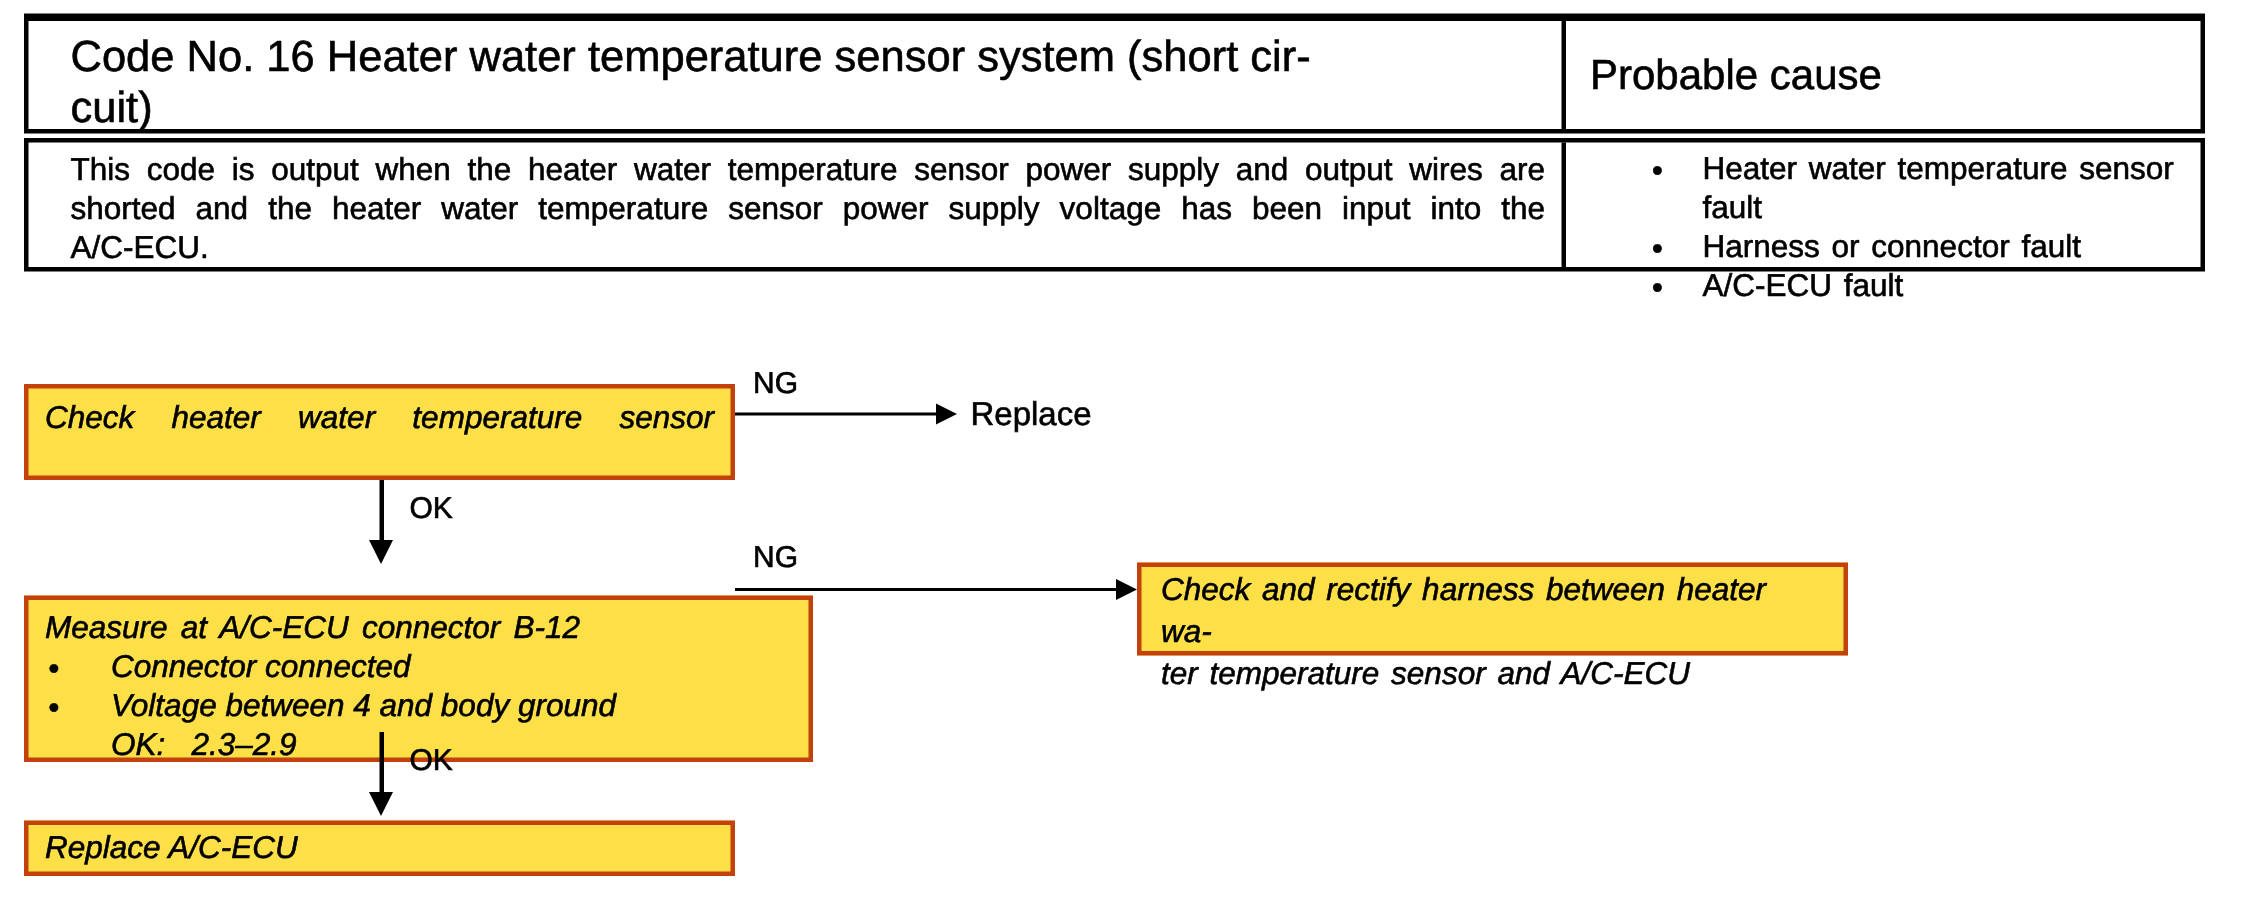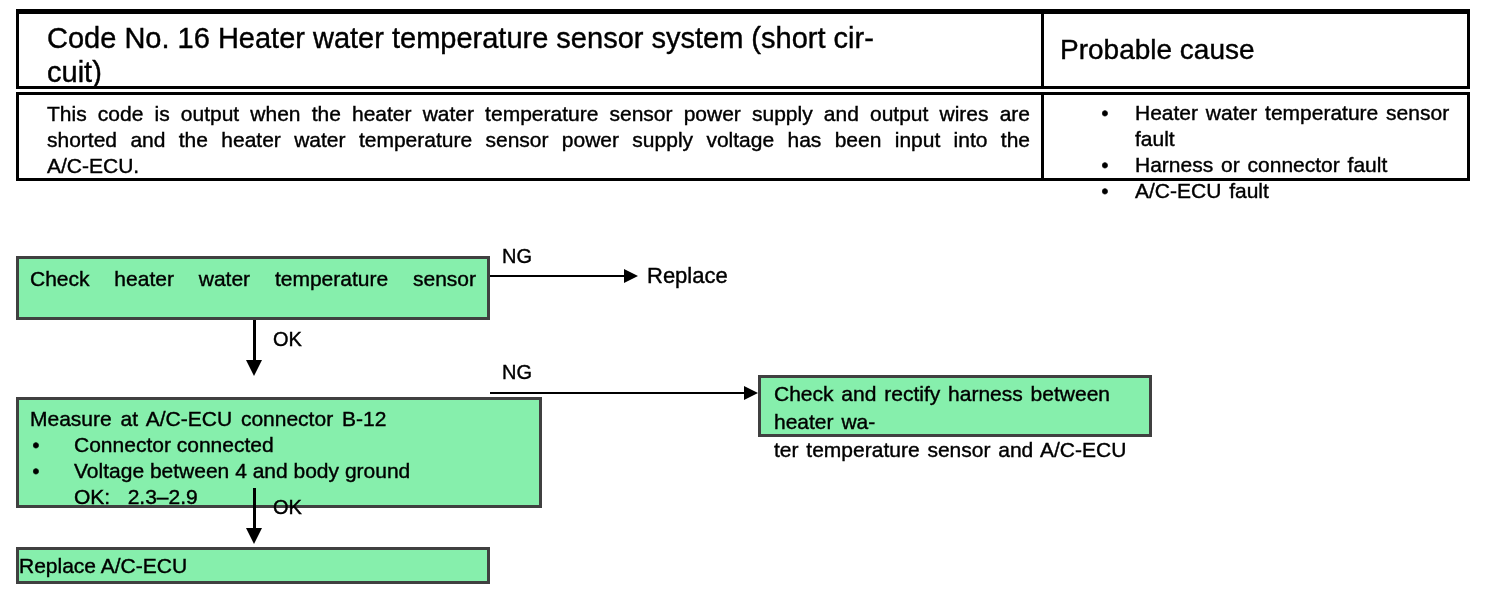--- a/index.html
+++ b/index.html
@@ -32,33 +32,33 @@
     padding: 6px 11px 0 11px;
     font-size: 21px; line-height: 26px; word-spacing: 2px;
   }
   .desc .jline { text-align: justify; text-align-last: justify; }
 
   .cause-list { padding: 5px 6px 0 21px; font-size: 21px; line-height: 26px; word-spacing: 2px; }
   .cause-item { display: flex; }
   .bullet { width: 34px; flex: 0 0 34px; font-size: 13px; line-height: 26px; }
 
   
-  .fbox { position: absolute; border: 3px solid #404040; background: #86efac; font-size: 21px; }
+  .fbox { position: absolute; border: 3px solid #c2410c; background: #fde047; font-size: 21px; font-style: italic; }
   .box-step1 { left: 16px; top: 256px; width: 474px; height: 64px; padding: 8px 11px 0 11px; }
   .box-step1 .stretch { text-align: justify; text-align-last: justify; }
 
   .box-step2 { left: 16px; top: 397px; width: 526px; height: 111px; padding: 6px 11px 0 11px; line-height: 26px; }
   .box-step2 .title { word-spacing: 3px; }
   .b2row { display: flex; }
   .b2row .bullet { width: 44px; flex: 0 0 44px; padding-left: 2px; font-size: 13px; line-height: 26px; }
   .okspec { margin-left: 44px; white-space: pre-wrap; }
 
-  .box-harness { left: 758px; top: 375px; width: 394px; height: 62px; padding: 2px 12px 0 13px;
+  .box-harness { left: 758px; top: 375px; width: 474px; height: 62px; padding: 2px 12px 0 13px;
                  line-height: 28px; white-space: pre-line; word-spacing: 2px; }
-  .box-final { left: 16px; top: 547px; width: 474px; height: 37px; display: flex; align-items: center; }
+  .box-final { left: 16px; top: 547px; width: 474px; height: 37px; display: flex; align-items: center; padding-left: 11px; }
 
   
   .hline { position: absolute; height: 2px; background: #000; }
   .vline { position: absolute; width: 3px; background: #000; }
   .head-right { position: absolute; width: 0; height: 0;
                 border-left: 14px solid #000; border-top: 7px solid transparent; border-bottom: 7px solid transparent; }
   .head-down  { position: absolute; width: 0; height: 0;
                 border-top: 16px solid #000; border-left: 8px solid transparent; border-right: 8px solid transparent; }
   .branch-label { position: absolute; font-size: 20px; }
   .replace-label { position: absolute; font-size: 22px; }

